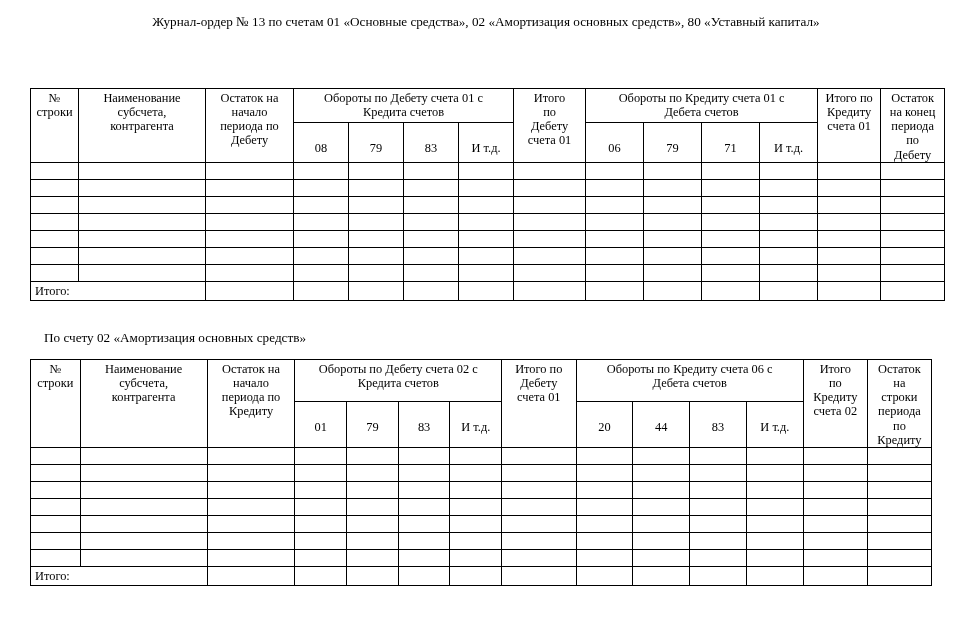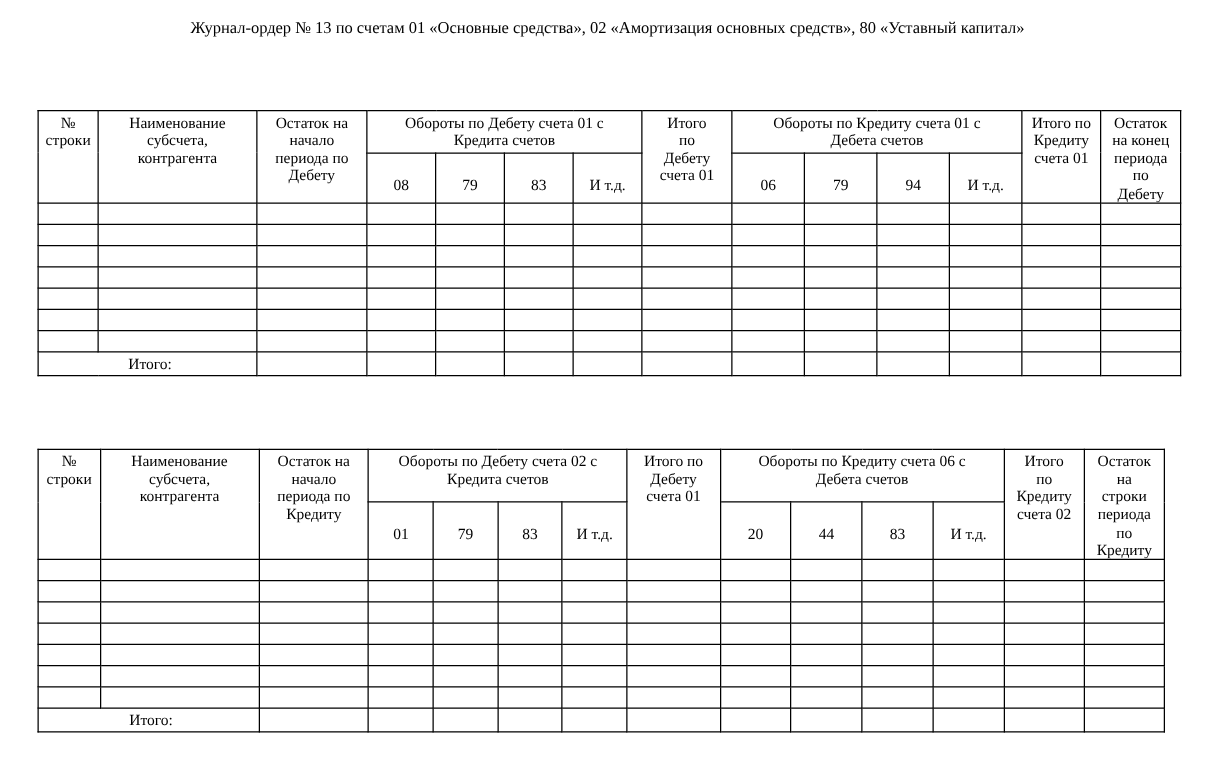--- a/index.html
+++ b/index.html
@@ -63,21 +63,21 @@
     padding-top: 18px;
   }
   table.jo th.num {
     padding-top: 2px;
     vertical-align: top;
   }
   table.jo td.body-cell {
     height: 16px;
   }
   table.jo td.total-label {
-    text-align: center;
+    text-align: left;
     padding-left: 4px;
     vertical-align: middle;
     height: 18px;
   }
   table.jo td.total-cell {
     height: 18px;
   }
 
   
   #table-1 { left: 30px; top: 88px; width: 914px; }
@@ -155,21 +155,21 @@
           <span class="hdr-line">Дебету</span>
         </th>
       </tr>
       <tr>
         <th class="leaf-top" style="height:20px">08</th>
         <th class="leaf-top">79</th>
         <th class="leaf-top">83</th>
         <th class="leaf-top">И т.д.</th>
         <th class="leaf-top">06</th>
         <th class="leaf-top">79</th>
-        <th class="leaf-top">94</th>
+        <th class="leaf-top">71</th>
         <th class="leaf-top">И т.д.</th>
       </tr>
     </thead>
     <tbody id="t1-body">
         <tr>
           <td class="body-cell"></td>
           <td class="body-cell"></td>
           <td class="body-cell"></td>
           <td class="body-cell"></td>
           <td class="body-cell"></td>
@@ -292,20 +292,21 @@
         <td class="total-cell"></td>
         <td class="total-cell"></td>
         <td class="total-cell"></td>
         <td class="total-cell"></td>
         <td class="total-cell"></td>
         <td class="total-cell"></td>
       </tr>
     </tfoot>
   </table>
 
+  <div class="section-caption" id="caption-2">По счету 02 «Амортизация основных средств»</div>
 
   <table class="jo" id="table-2">
     <colgroup>
       <col style="width:48px">
       <col style="width:123px">
       <col style="width:85px">
       <col style="width:50px">
       <col style="width:50px">
       <col style="width:50px">
       <col style="width:50px">

